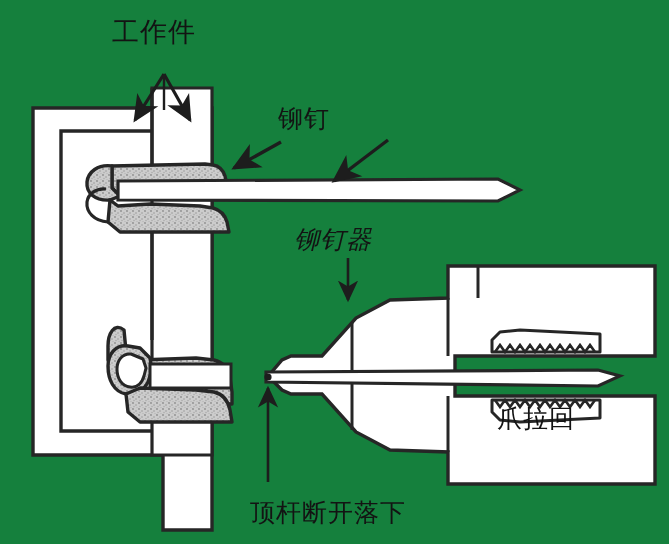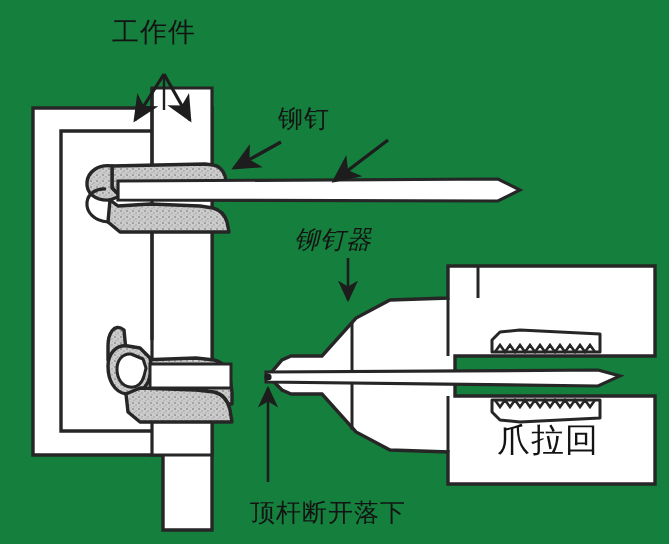--- a/index.html
+++ b/index.html
@@ -190,17 +190,17 @@
     </g>
   </svg>
 
   <div class="lbl" style="left:112px; top:18px; font-size:27px;">工作件</div>
 
   <div class="lbl" style="left:246px; top:106px; font-size:25px;margin-left:32px;">铆钉</div>
 
 
   <div class="lbl" style="left:294px; top:227px; font-size:25px;font-style:italic;">铆钉器</div>
 
-  <div class="lbl" style="left:497px; top:423px; font-size:33px;">爪拉回</div>
+  <div class="lbl" style="left:497px; top:406px; font-size:25px;">爪拉回</div>
 
   <div class="lbl" style="left:250px; top:500px; font-size:25px;">顶杆断开落下</div>
 
 </div>
 
 </body></html>

